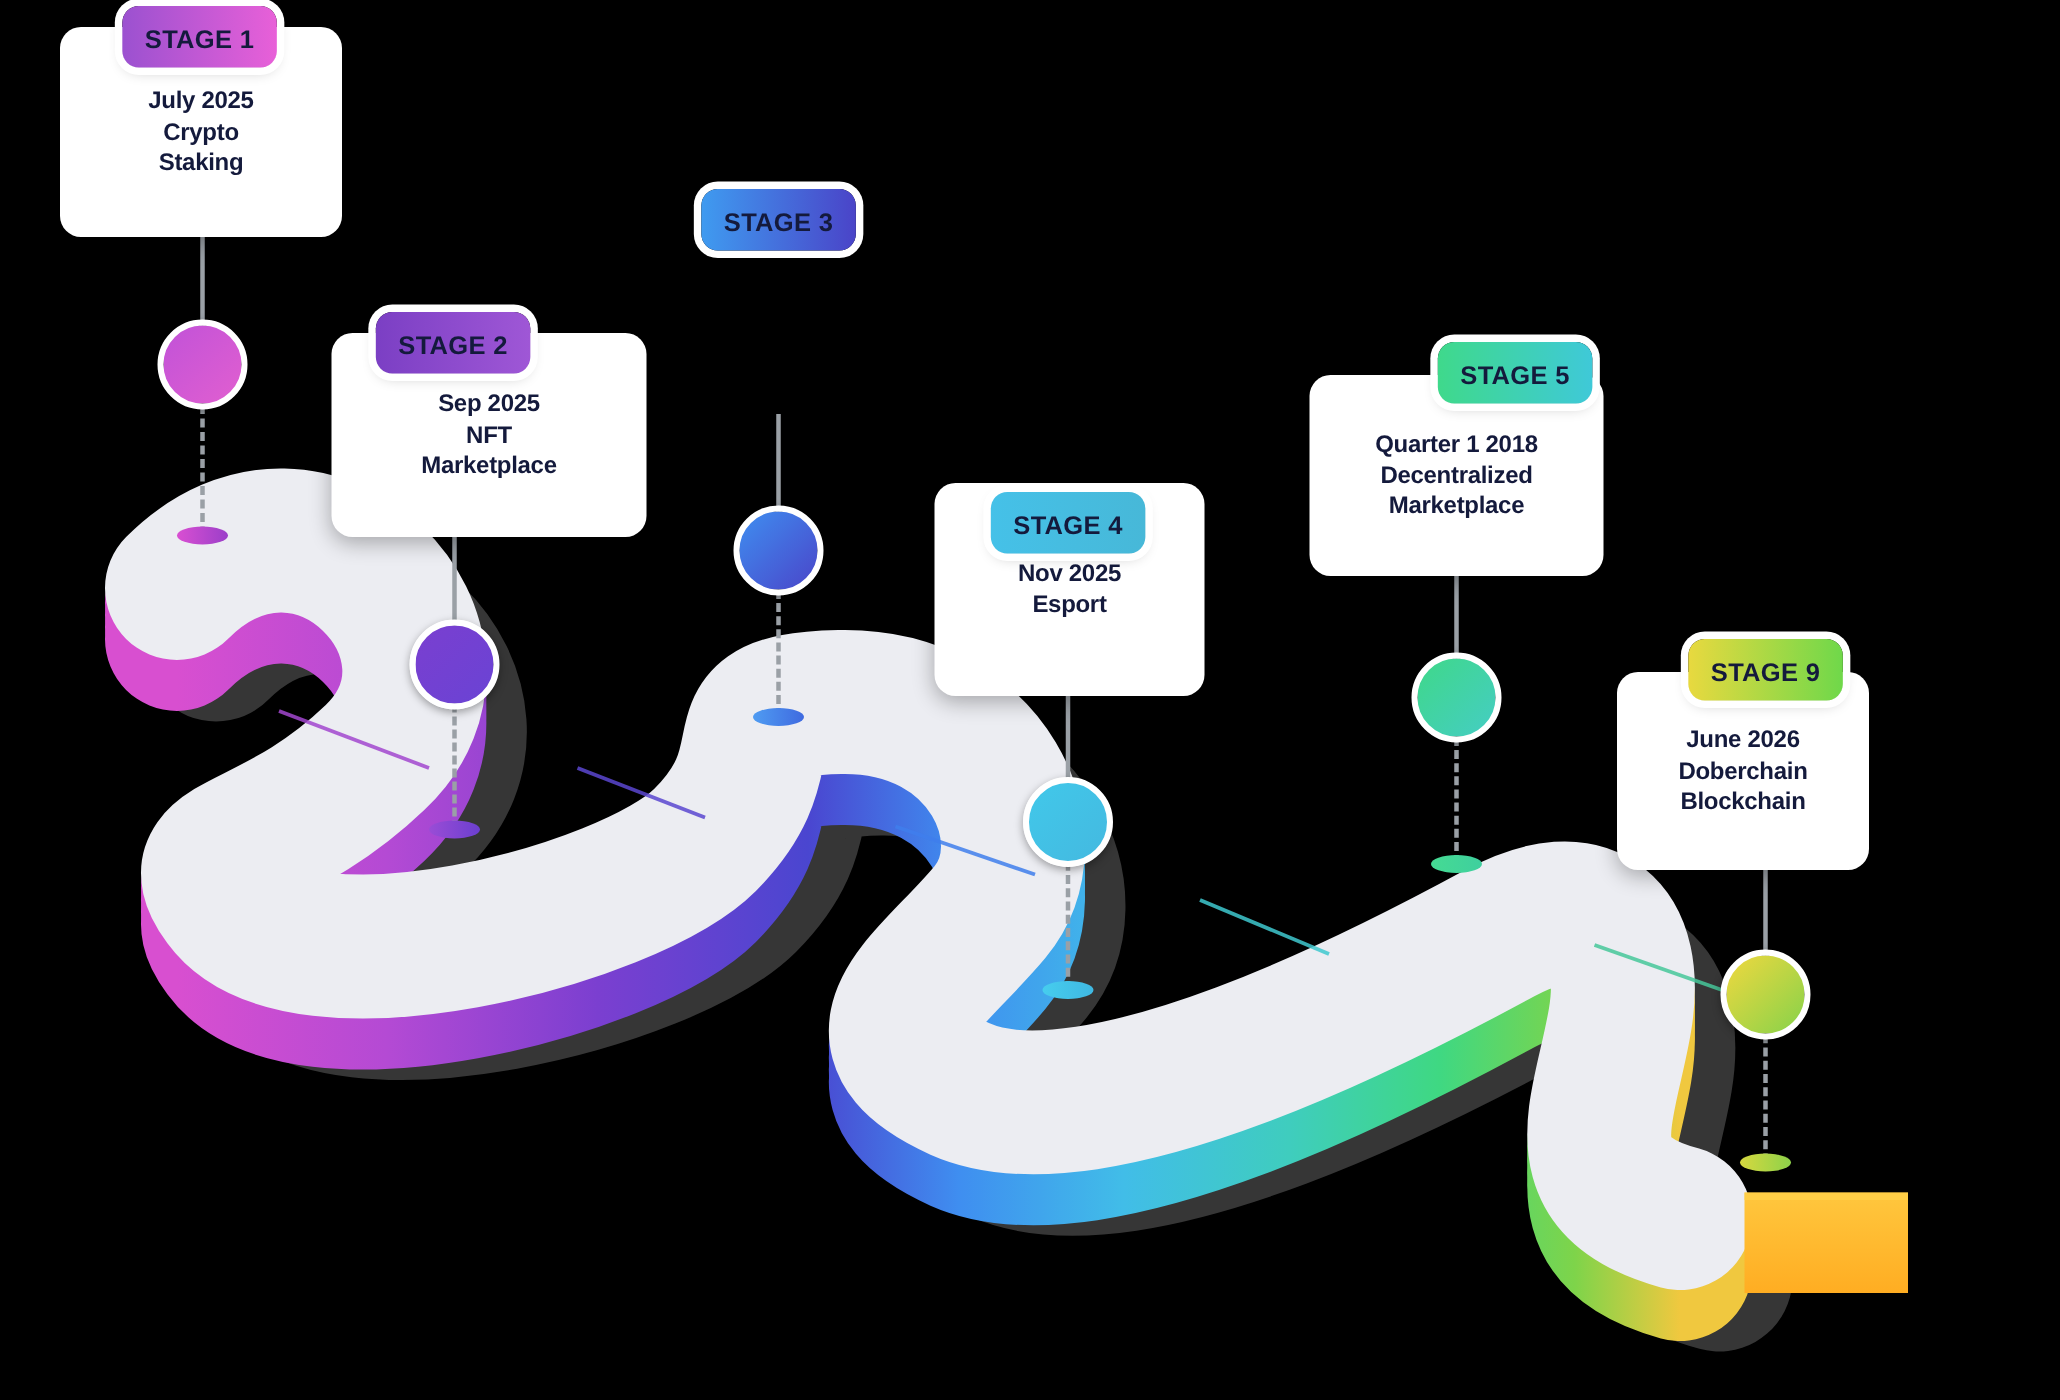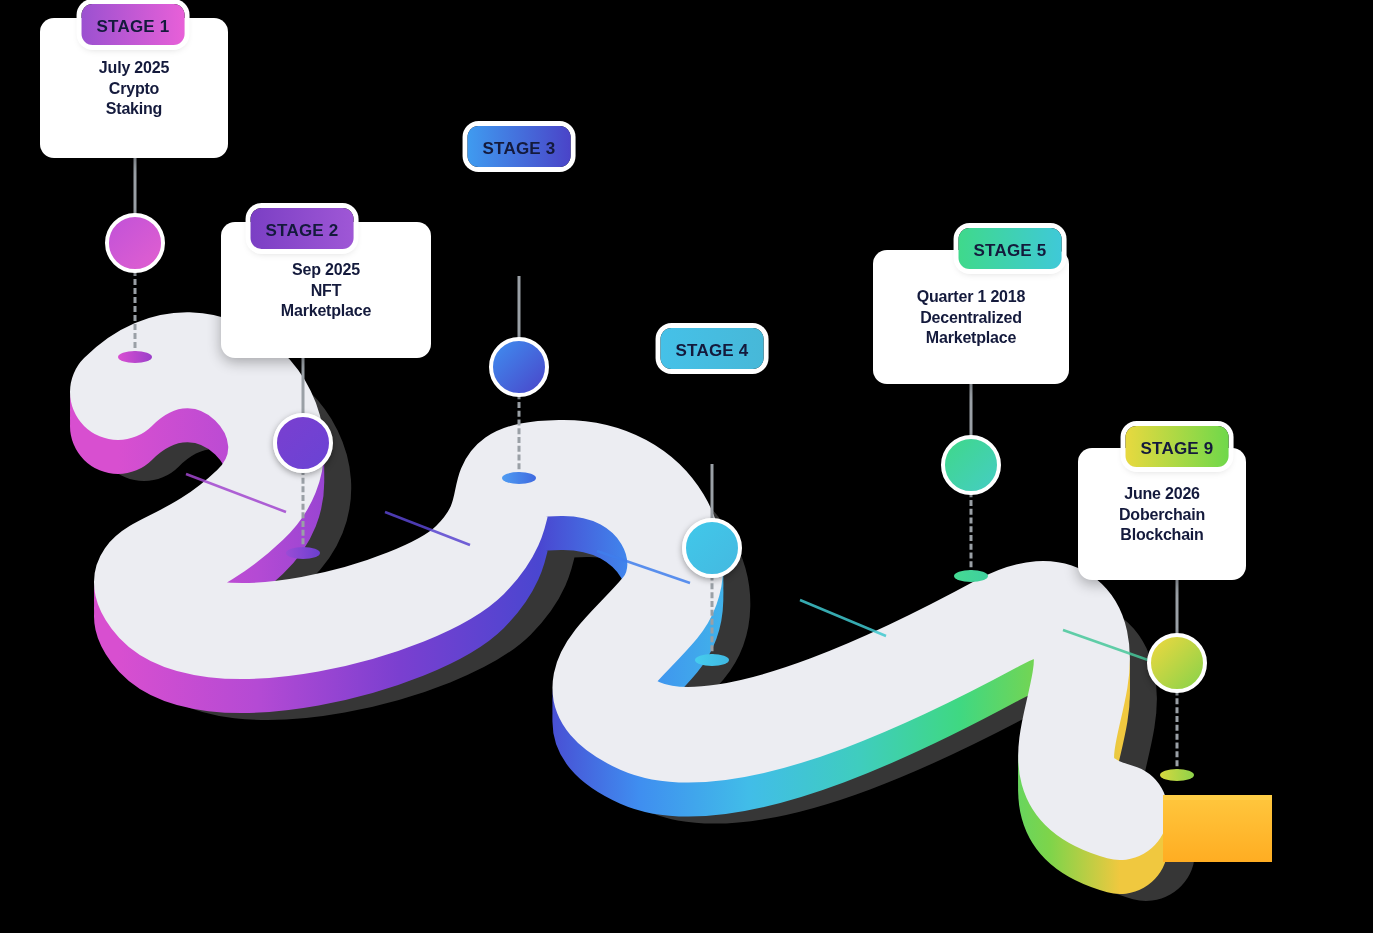--- a/index.html
+++ b/index.html
@@ -194,20 +194,24 @@
   <div class="badge" style="left:519px; top:126px; background:linear-gradient(90deg,#3f9bf0,#4a44c8);">
     <span>STAGE 3</span>
   </div>
 
   <div class="pole" style="left:712px; top:464px; height:84px;"></div>
   <div class="pole dashed" style="left:712px; top:548px; height:112px;"></div>
   <div class="ground-dot" style="left:712px; top:660px; width:34px; height:12px;
               background:linear-gradient(90deg,#46cdee,#3fb8e2);"></div>
   <div class="marker" style="left:712px; top:548px; width:60px; height:60px;
               background:linear-gradient(135deg,#41c8ea,#44b9e0);"></div>
+  <div class="card" style="left:623px; top:322px; width:180px; height:142px;">
+    <div class="card-text">Nov 2025
+Esport</div>
+  </div>
   <div class="badge" style="left:712px; top:308px; background:linear-gradient(90deg,#45c1e8,#47b8d8);margin-top:20px;">
     <span>STAGE 4</span>
   </div>
 
   <div class="pole" style="left:971px; top:384px; height:81px;"></div>
   <div class="pole dashed" style="left:971px; top:465px; height:111px;"></div>
   <div class="ground-dot" style="left:971px; top:576px; width:34px; height:12px;
               background:linear-gradient(90deg,#45db93,#3fcf9e);"></div>
   <div class="marker" style="left:971px; top:465px; width:60px; height:60px;
               background:linear-gradient(135deg,#3fd889,#45cdc4);"></div>

